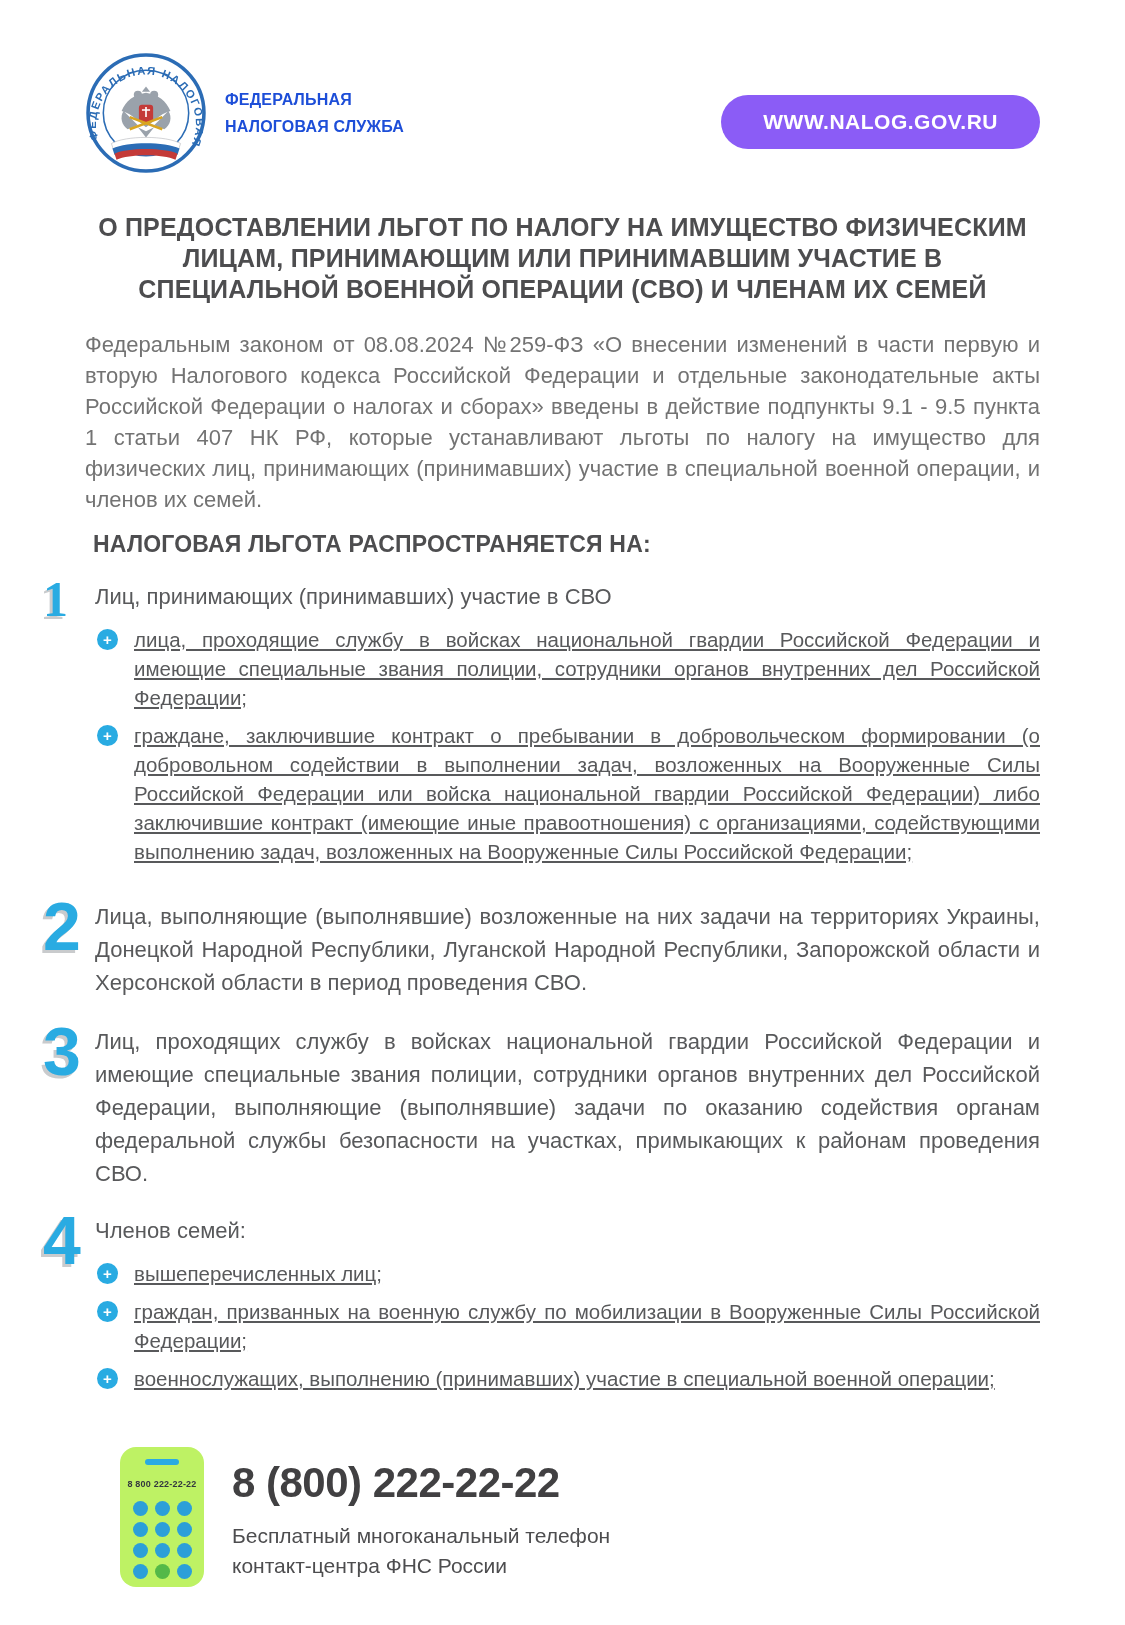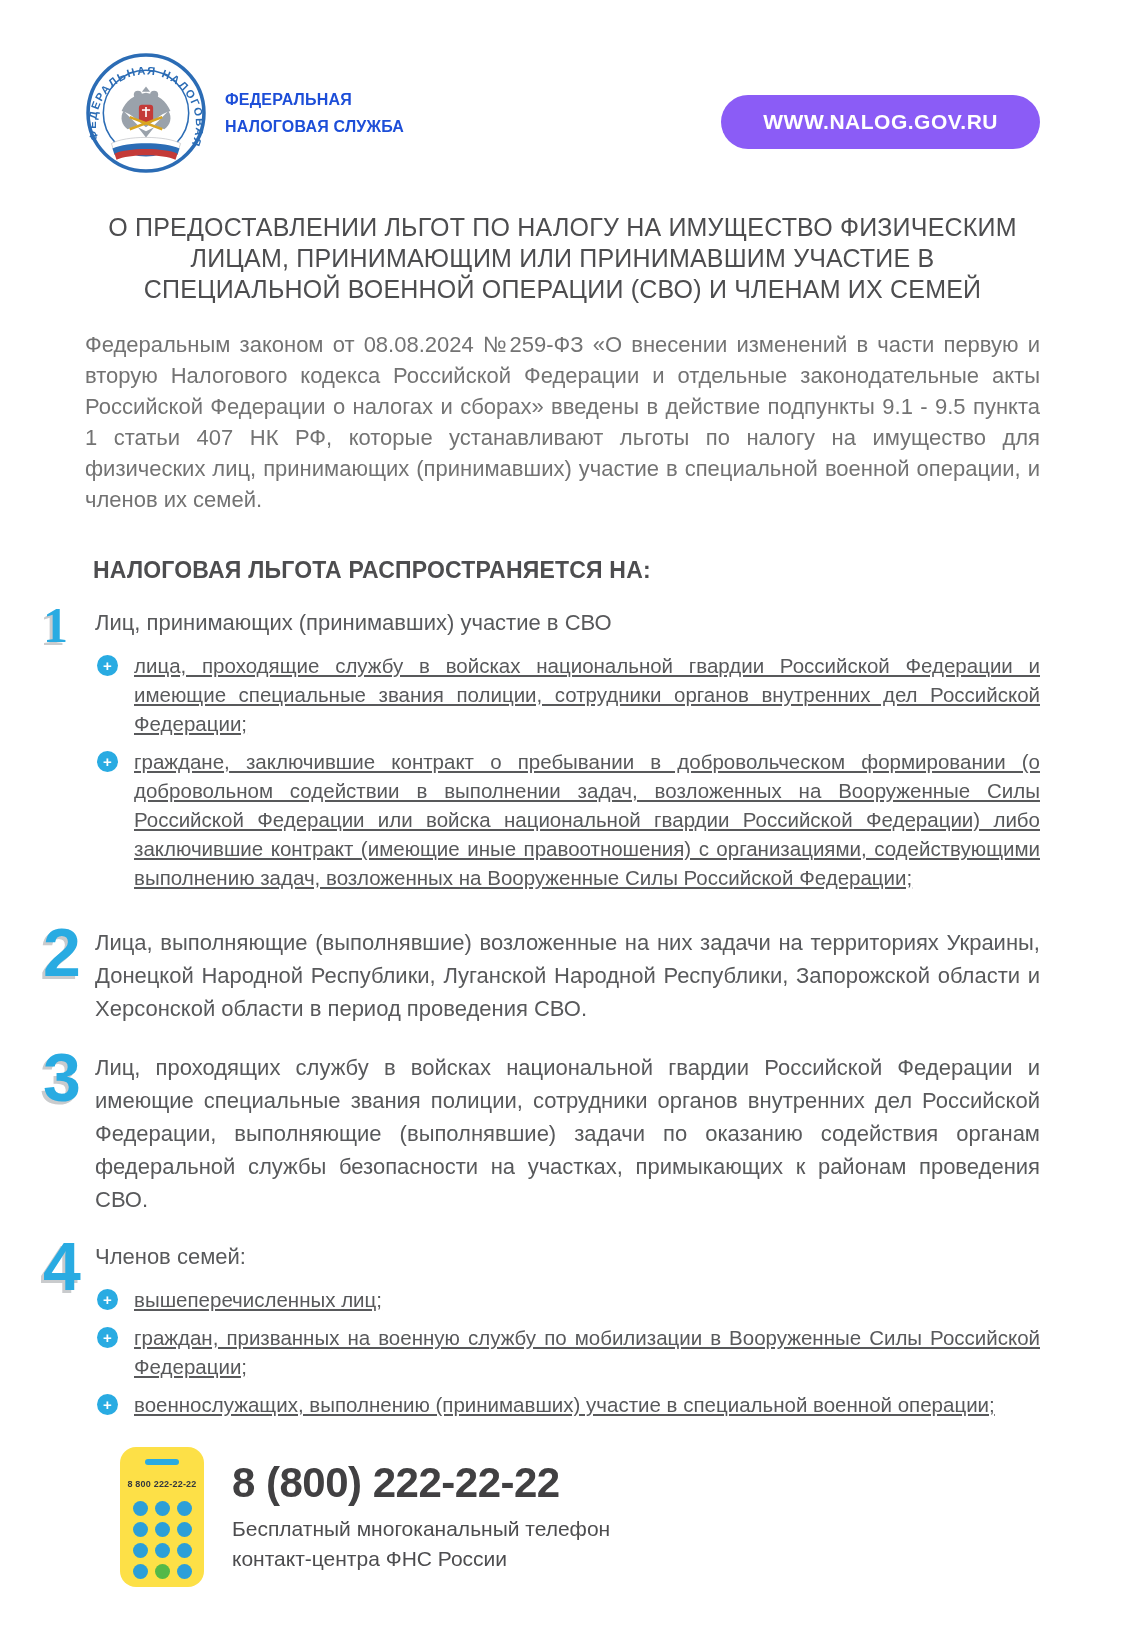--- a/index.html
+++ b/index.html
@@ -30,35 +30,35 @@
     font-weight:bold;font-size:21px;letter-spacing:.5px;
     padding:15px 42px;
     text-decoration:none;
     margin-top:18px;
   }
   
   .title{
     margin:38px auto 0 auto;
     max-width:930px;
     text-align:center;
-    font-weight:normal;
+    font-weight:bold;
     font-size:25px;line-height:31px;
     color:#4D4D4F;
     letter-spacing:.2px;
   }
   
   .intro{
     margin:24px 0 0 0;
     font-size:22px;line-height:31px;
     text-align:justify;
     color:#737373;
   }
   
   .section-heading{
-    margin:42px 0 10px 8px;
+    margin:16px 0 10px 8px;
     font-weight:bold;font-size:23px;
     color:#4D4D4F;
     letter-spacing:.2px;
   }
   
   .item{position:relative;margin-left:10px;}
   .num{
     position:absolute;
     color:#29ABE2;
     font-weight:bold;
@@ -99,21 +99,21 @@
     text-decoration:underline;
   }
   
   .footer{
     position:absolute;
     left:120px;bottom:38px;
     display:flex;align-items:flex-start;gap:28px;
   }
   .phone-icon{
     width:84px;height:140px;
-    background:#fde047;
+    background:#bef264;
     border-radius:16px;
     display:flex;flex-direction:column;align-items:center;
     box-sizing:border-box;padding-top:12px;
   }
   .speaker{width:34px;height:6px;border-radius:3px;background:#29ABE2;}
   .phone-mini-label{
     margin-top:14px;
     font-size:9px;font-weight:bold;color:#33383f;
     letter-spacing:.2px;white-space:nowrap;
   }
@@ -123,21 +123,21 @@
     gap:6px 7px;
   }
   .dot{width:15px;height:15px;border-radius:50%;background:#2C9FD8;}
   .dot.green{background:#54B948;}
   .phone-info{padding-top:12px;}
   .phone-number{
     font-size:42px;font-weight:bold;color:#414042;
     letter-spacing:-0.5px;
   }
   .phone-desc{
-    margin-top:7px;
+    margin-top:14px;
     font-size:21px;line-height:30px;color:#4D4D4F;
   }
 </style>
 </head>
 <body>
 
 <div class="page">
 
   <div class="header">
     <div class="brand">

